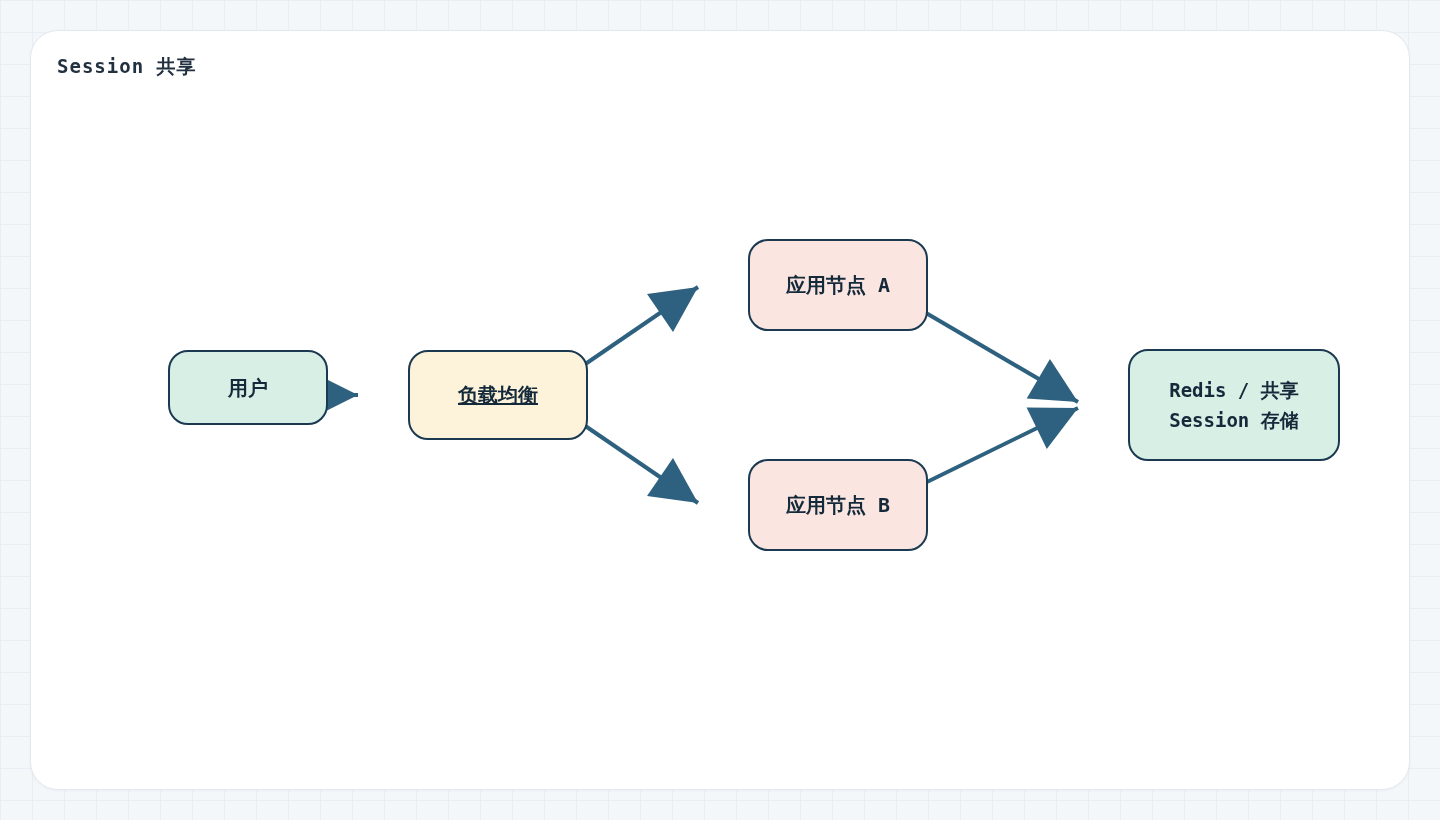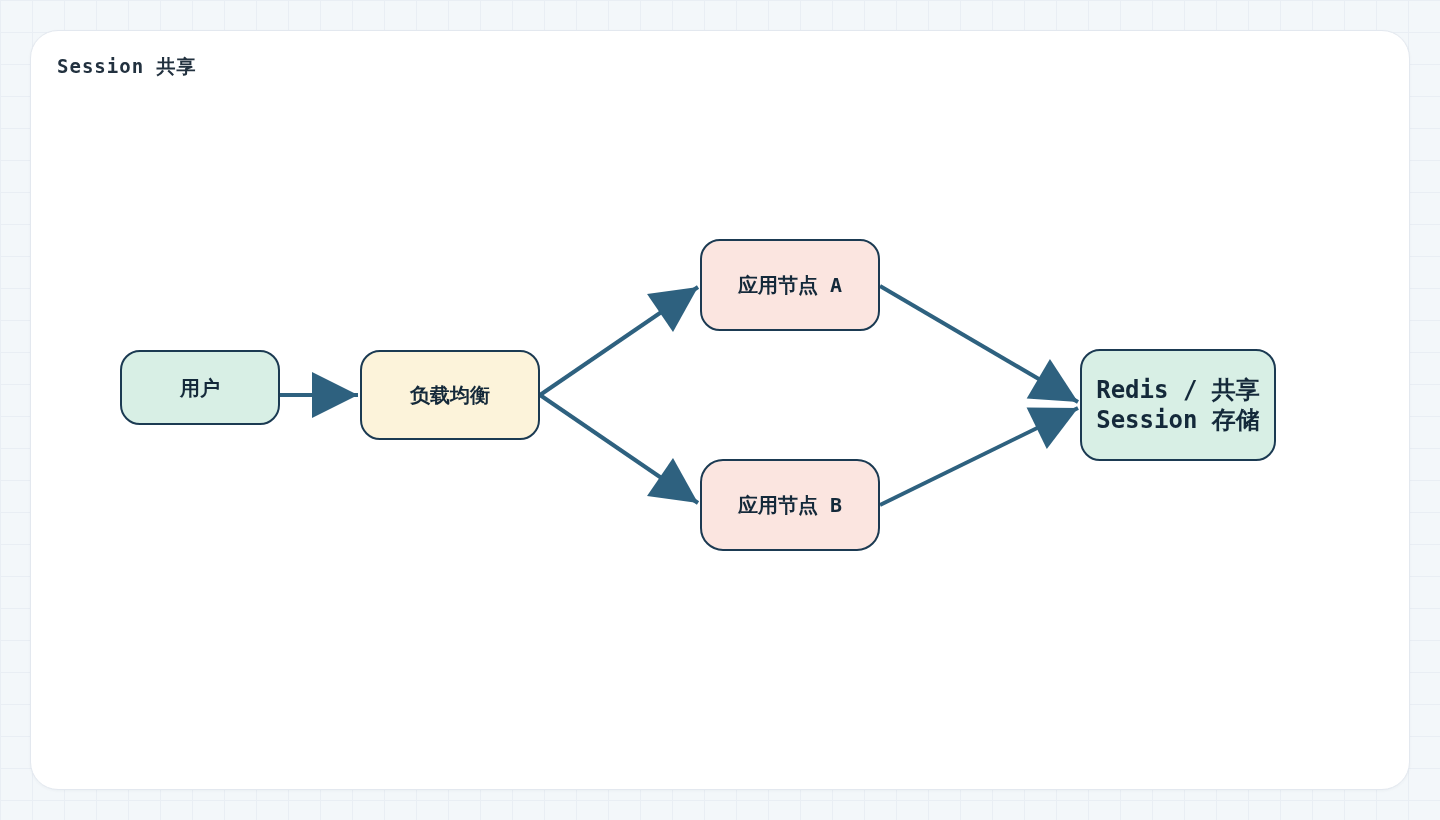--- a/index.html
+++ b/index.html
@@ -58,31 +58,32 @@
     border-radius: 20px;
     display: flex;
     align-items: center;
     justify-content: center;
     text-align: center;
     font-weight: bold;
     font-size: 20px;
     color: #14293a;
     line-height: 30px;
     white-space: pre-line;
+    margin-left: 48px;
   }
 
   .node--mint  { background: #d8efe5; }
-  .node--cream { background: #fcf3da; }
+  .node--cream { background: #fcf3da; text-decoration: underline; }
   .node--pink  { background: #fbe5e0; }
 
   .node--user  { left: 120px;  top: 350px; width: 160px; height: 75px;  }
   .node--lb    { left: 360px;  top: 350px; width: 180px; height: 90px;  }
   .node--appa  { left: 700px;  top: 239px; width: 180px; height: 92px;  }
-  .node--appb  { left: 700px;  top: 459px; width: 180px; height: 92px; border-radius: 23px;  }
-  .node--redis { left: 1080px; top: 349px; width: 196px; height: 112px; font-size: 24px; }
+  .node--appb  { left: 700px;  top: 459px; width: 180px; height: 92px;  }
+  .node--redis { left: 1080px; top: 349px; width: 212px; height: 112px; font-size: 19px; }
 </style>
 </head>
 <body>
 
 <div class="panel"></div>
 
 <div class="title">Session 共享</div>
 
 <svg class="edges" width="1440" height="820" viewBox="0 0 1440 820" xmlns="http://www.w3.org/2000/svg">
   <defs>

